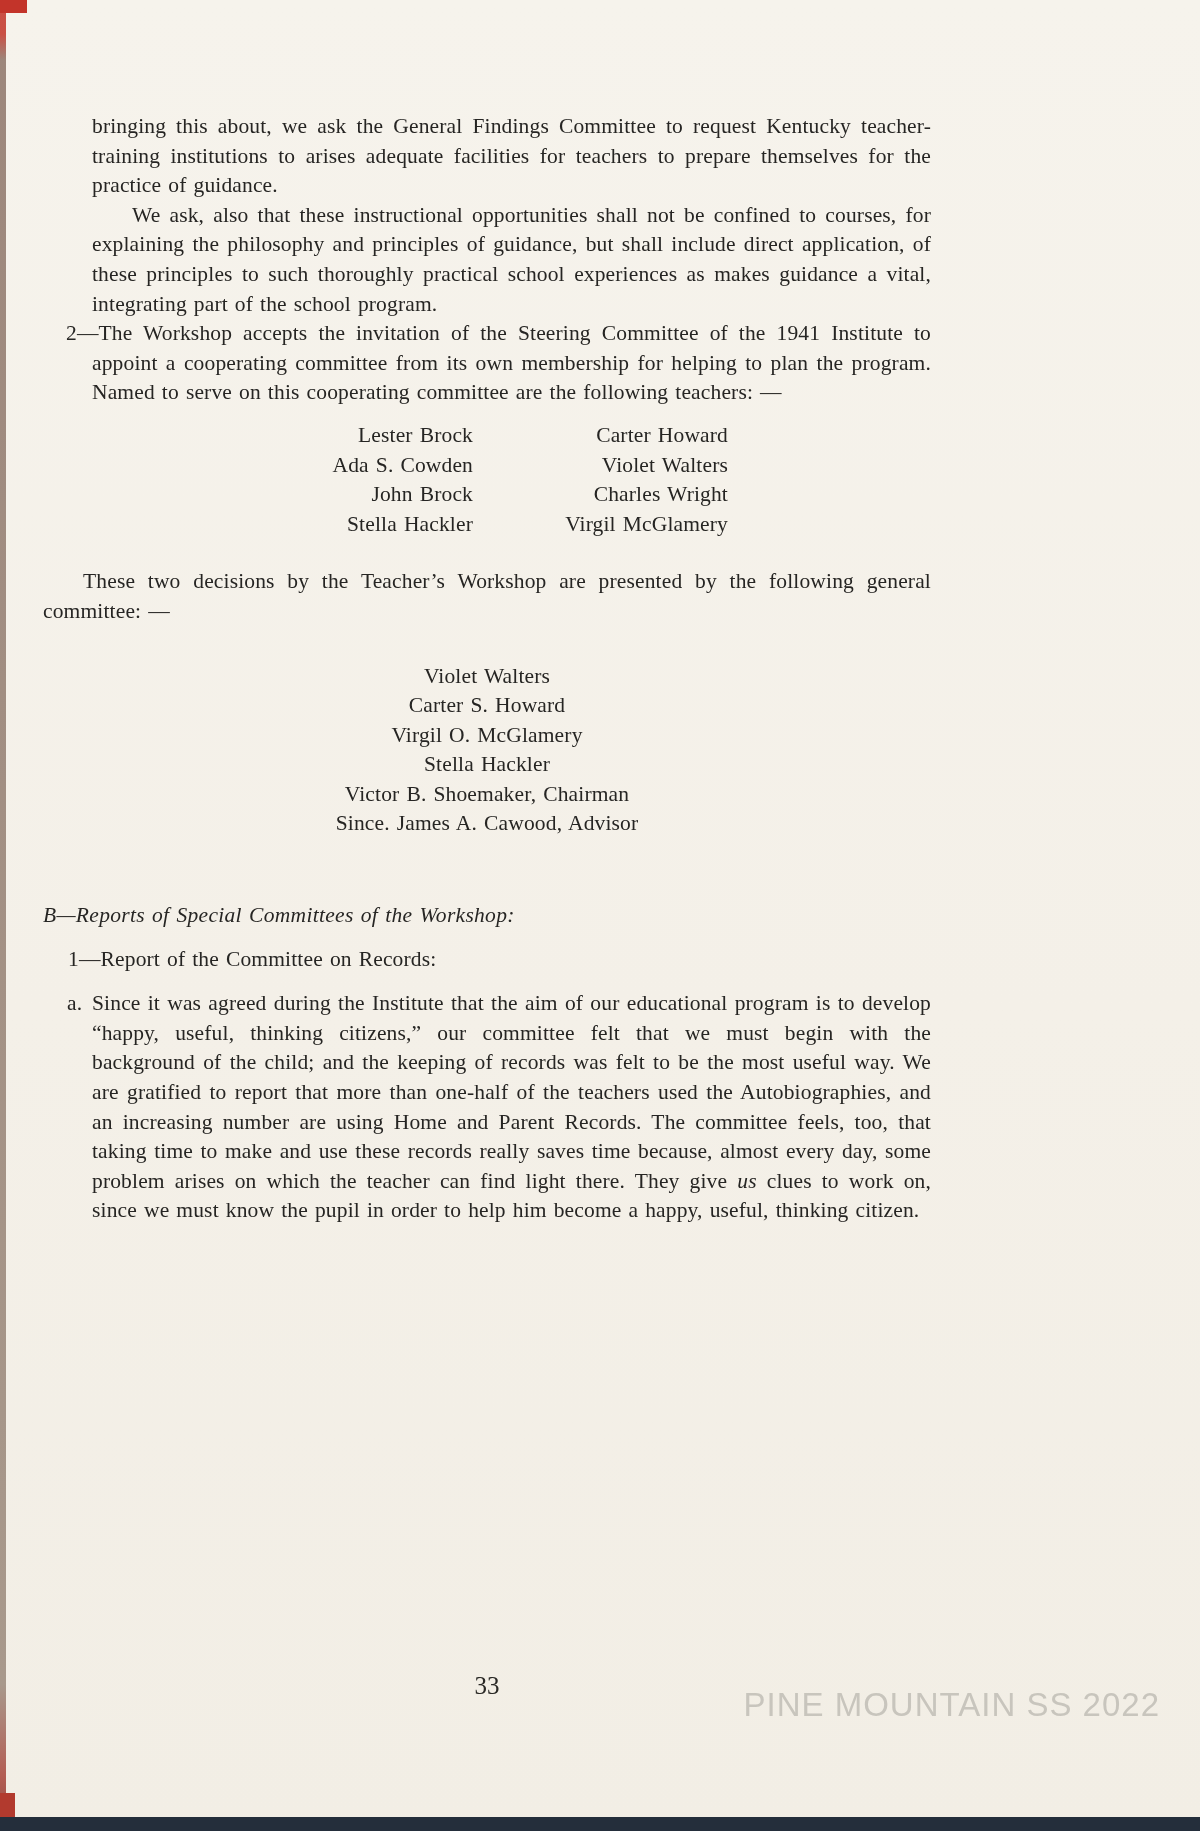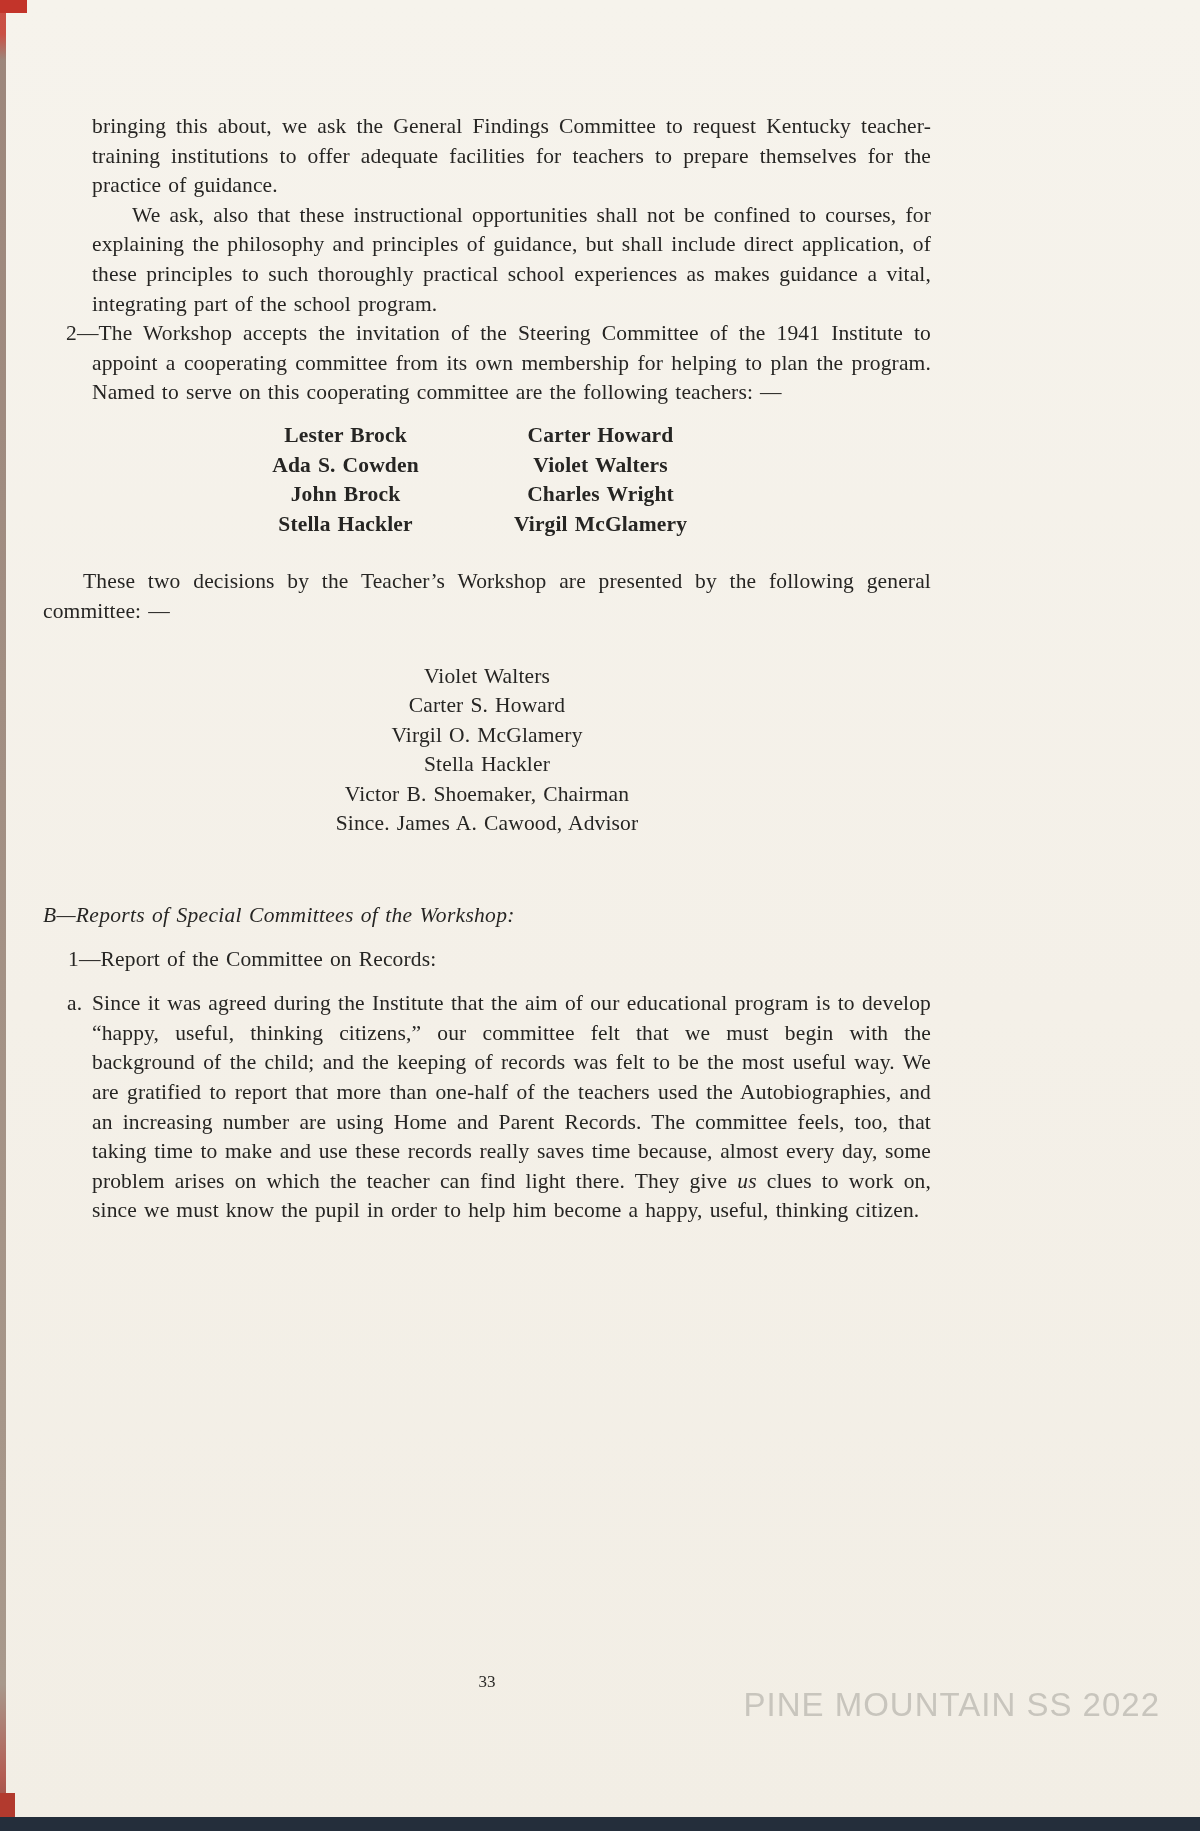--- a/index.html
+++ b/index.html
@@ -30,54 +30,54 @@
   p { margin:0; }
   .justify { text-align:justify; }
   .block-indent { margin-left:49px; }
   .first-indent { text-indent:40px; }
   .hanging-num { padding-left:49px; text-indent:-26px; }
   .hanging-a { padding-left:49px; text-indent:-25px; }
   .italic { font-style:italic; }
 
   .name-table { margin:13px 0 0 175px; width:510px; }
   .name-row { display:flex; }
-  .name-cell { width:255px; text-align:center;font-weight:bold; }
+  .name-cell { width:255px; text-align:right; }
   .name-center { text-align:center; width:510px; }
 
   .presented { margin-top:28px; }
   .general-committee { margin-top:35px; text-align:center; }
 
   .section-b { margin-top:62px; font-style:italic; letter-spacing:.3px; }
   .report1 { margin-top:14px; margin-left:25px; }
   .item-a { margin-top:15px; }
   .item-a .marker { display:inline-block; width:25px; text-indent:0; }
 
   .page-number {
     position:absolute; left:43px; top:1672px; width:888px;
-    text-align:center; font-size:17px; color:#2a2926;
+    text-align:center; font-size:25px; color:#2a2926;
     font-family:"Liberation Serif","DejaVu Serif",serif;
   }
   .watermark {
     position:absolute; right:40px; top:1686px;
     font-family:"Liberation Sans","DejaVu Sans",sans-serif;
     font-size:33px; letter-spacing:1px; color:#c8c5bd;
   }
 </style>
 </head>
 <body>
 
 <div class="page">
   <div class="edge-left"></div>
   <div class="corner-tl"></div>
   <div class="edge-bottom"></div>
   <div class="corner-bl"></div>
 
   <div class="content">
 
-    <p class="justify block-indent">bringing this about, we ask the General Findings Committee to request Kentucky teacher-training institutions to offer adequate facilities for teachers to prepare themselves for the practice of guidance.</p>
+    <p class="justify block-indent">bringing this about, we ask the General Findings Committee to request Kentucky teacher-training institutions to arises adequate facilities for teachers to prepare themselves for the practice of guidance.</p>
 
     <p class="justify block-indent first-indent">We ask, also that these instructional opportunities shall not be confined to courses, for explaining the philosophy and principles of guidance, but shall include direct application, of these principles to such thoroughly practical school experiences as makes guidance a vital, integrating part of the school program.</p>
 
     <p class="justify hanging-num">2—The Workshop accepts the invitation of the Steering Committee of the 1941 Institute to appoint a cooperating committee from its own membership for helping to plan the program. Named to serve on this cooperating committee are the following teachers: —</p>
 
     <div class="name-table">
       <div class="name-row">
         <div class="name-cell">Lester Brock</div>
         <div class="name-cell">Carter Howard</div>
       </div>

